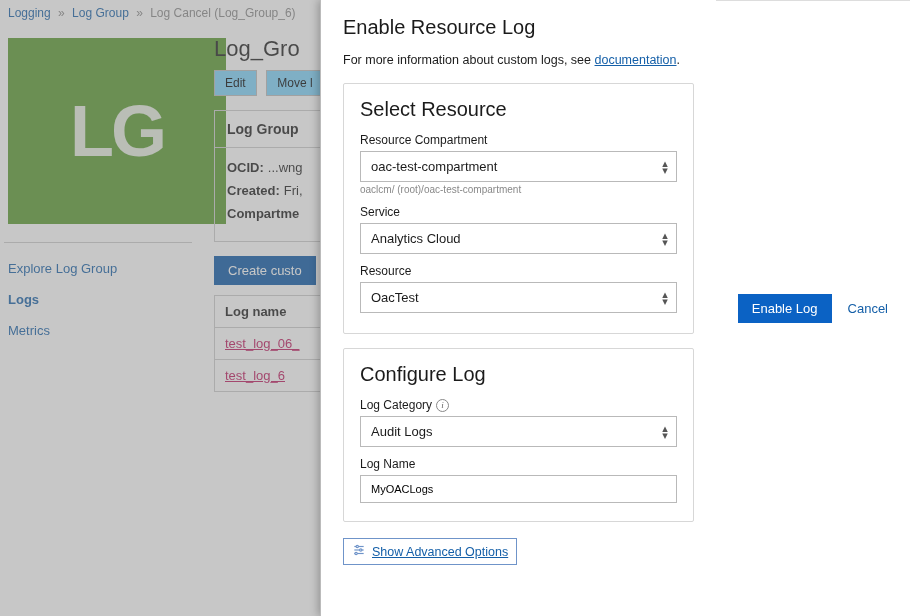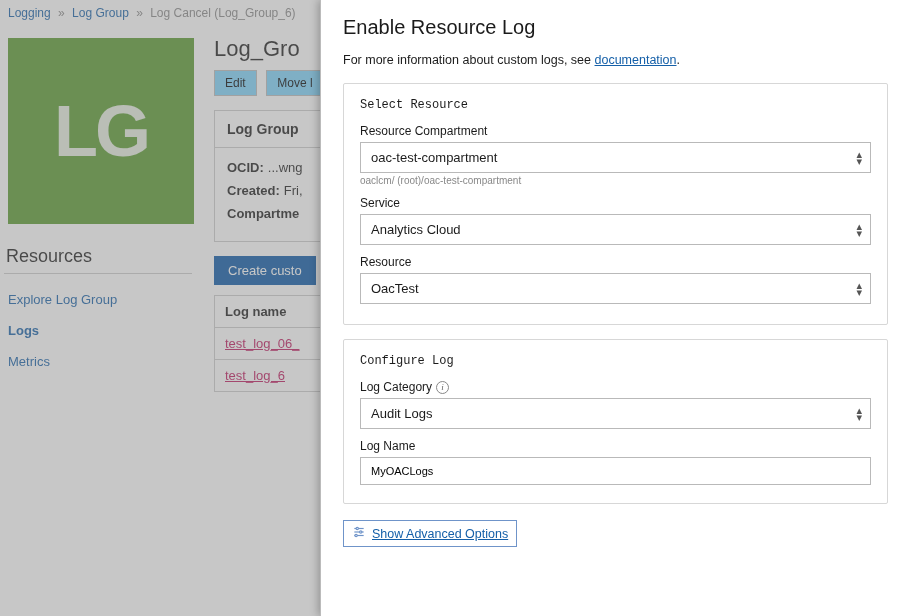--- a/index.html
+++ b/index.html
@@ -9,21 +9,21 @@
   .crumb { padding: 6px 8px; font-size: 12px; color:#666; }
   .crumb a { color:#145fa8; text-decoration:none; }
   .crumb span.sep { margin:0 4px; color:#888; }
   .crumb span.cur { color:#888; }
 
   
   .main { display:flex; }
   .left { width:200px; padding:12px 8px 12px 4px; }
   .right { flex:1; padding:10px 14px; }
 
-  .tile { width:186px; height:186px; background:#589a2d; display:flex; align-items:center; justify-content:center; margin-bottom:18px; margin-left:4px;}
+  .tile { width:218px; height:186px; background:#589a2d; display:flex; align-items:center; justify-content:center; margin-bottom:18px; margin-left:4px;}
   .tile-txt { color:#e7efe1; font-size:72px; font-weight:700; letter-spacing:-3px; }
 
   .res-h { font-size:18px; font-weight:400; margin:22px 0 6px 2px; }
   .res-divider{ border-top:1px solid #ccc; margin-bottom:10px;}
   .res-list { list-style:none; }
   .res-list li { padding:8px 4px; font-size:13px; }
   .res-list li a { color:#145fa8; text-decoration:none; }
   .res-list li.selected a { font-weight:700; }
 
   .title { font-size:22px; font-weight:400; margin-bottom:8px; }
@@ -43,21 +43,21 @@
   table.logs td a { color:#be185d; text-decoration:underline; }
 
   
   .overlay { position:absolute; inset:0; background:rgba(130,130,130,0.45); }
   .drawer { position:absolute; top:0; right:0; width:590px; height:100%; background:#fff; border-left:1px solid #bbb; box-shadow:-2px 0 8px rgba(0,0,0,0.25); display:flex; }
   .drawer-inner { padding:16px 22px 0 22px; overflow:auto; flex:1;}
   .drawer h2 { font-size:20px; font-weight:400; margin-bottom:14px; }
   .drawer p.intro { font-size:12.5px; margin-bottom:16px; }
   .drawer p.intro a { color:#145fa8; text-decoration:underline;}
   .card { border:1px solid #d7d7d7; border-radius:2px; padding:14px 16px 18px; margin-bottom:14px; }
-  .card h3 { font-size:12px; font-weight:400; margin-bottom:12px;font-family:Liberation Mono, monospace;}
+  .card h3 { font-size:20px; font-weight:400; margin-bottom:12px;}
   .field-lbl { font-size:12px; margin-bottom:4px; display:flex; align-items:center; gap:4px;}
   .info-icon { display:inline-flex; width:13px; height:13px; border:1px solid #888; border-radius:50%; font-size:9px; align-items:center; justify-content:center; color:#666; font-style:italic; font-family:serif;}
   .sel { width:100%; border:1px solid #b9b9b9; padding:7px 28px 7px 10px; font-size:13px; background:#fff; position:relative; margin-bottom:2px;}
   .sel .caret { position:absolute; right:8px; top:50%; transform:translateY(-50%); font-size:11px; color:#555; line-height:7px;}
   .sel .caret::before{content:"\25B4"; display:block;}
   .sel .caret::after{content:"\25BE"; display:block;}
   .path-hint { font-size:10px; color:#888; margin-top:2px; margin-bottom:10px;}
   .field-gap { margin-bottom:10px; }
   .txt { width:100%; border:1px solid #b9b9b9; padding:7px 10px; font-size:11px; }
   .adv { border:1.5px solid #6f94c9; display:inline-flex; align-items:center; padding:4px 8px; gap:6px; margin:2px 0 12px 0; cursor:pointer;}
@@ -76,21 +76,20 @@
   <a href="#">Log Group</a>
   <span class="sep">»</span>
   <span class="cur">Log Cancel (Log_Group_6)</span>
 </div>
 
 <div class="main">
   <div class="left">
     <div class="tile">
       <span class="tile-txt">LG</span>
     </div>
-    <div class="res-h">Resources</div>
     <div class="res-divider"></div>
     <ul class="res-list">
       <li><a href="#">Explore Log Group</a></li>
       <li class="selected"><a href="#">Logs</a></li>
       <li><a href="#">Metrics</a></li>
     </ul>
   </div>
 
   <div class="right">
     <div class="title">Log_Gro</div>
@@ -180,13 +179,17 @@
             <line x1="4" y1="12" x2="20" y2="12"></line>
             <circle cx="15" cy="12" r="2" fill="#fff"></circle>
             <line x1="4" y1="18" x2="20" y2="18"></line>
             <circle cx="7" cy="18" r="2" fill="#fff"></circle>
           </svg>
       </span>
       <a href="#">Show Advanced Options</a>
     </div>
   </div>
 
+  <div class="footer">
+    <button class="primary">Enable Log</button>
+    <a href="#">Cancel</a>
+  </div>
 </div>
 
 </body></html>

